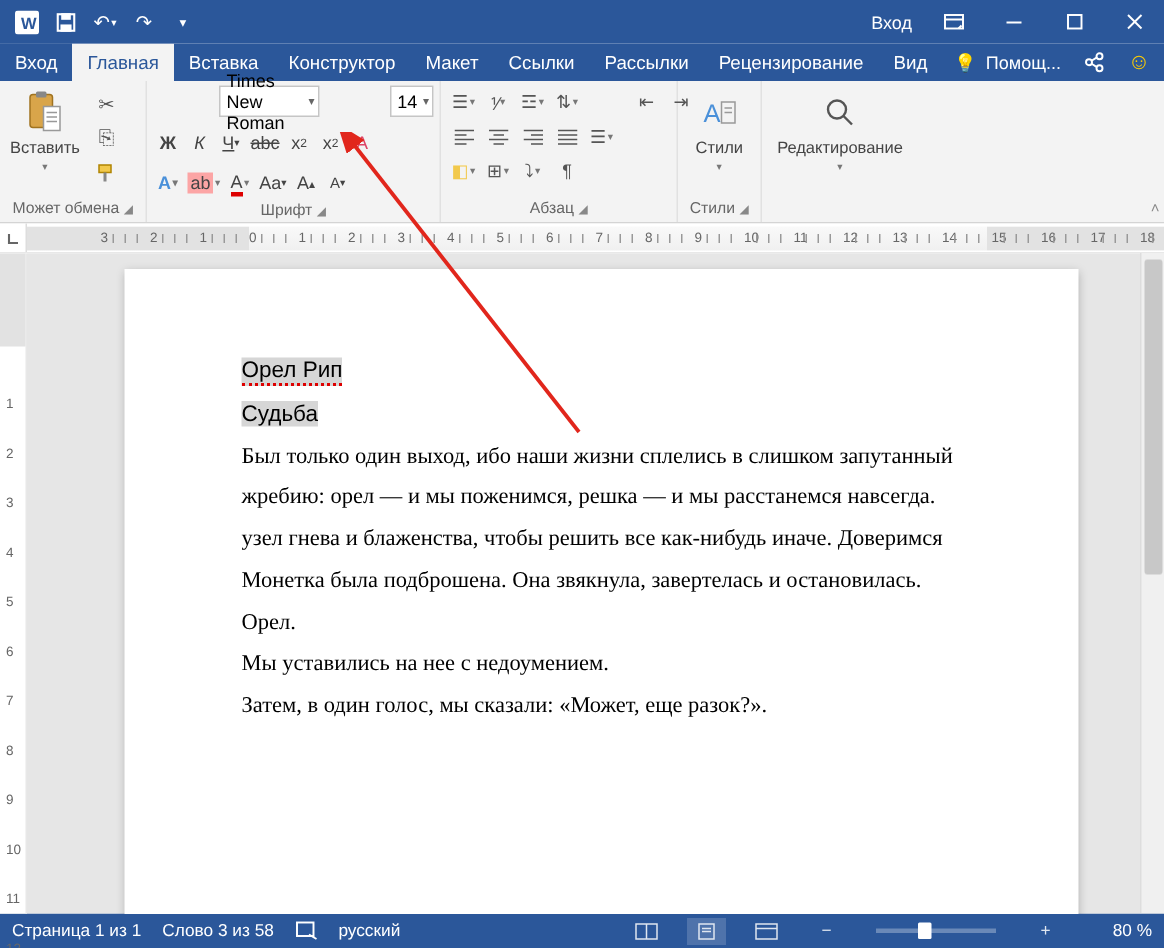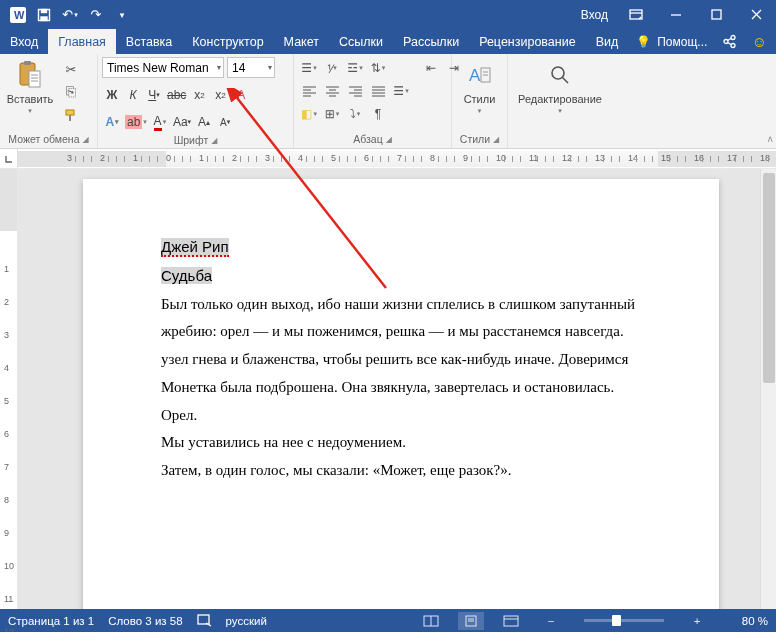--- a/index.html
+++ b/index.html
@@ -31,21 +31,21 @@
 .group-label .launcher { font-size:8px; color:#888;}
 .group-body { flex: 1; display: flex; align-items: flex-start; gap: 4px; }
 
 .big-btn { display: flex; flex-direction: column; align-items: center; justify-content: flex-start; width: 52px; padding-top: 2px; gap: 2px; cursor:pointer;}
 .big-btn .ic { width: 32px; height: 32px; display:flex; align-items:center; justify-content:center; font-size:22px; }
 .big-btn .lbl { font-size: 11px; color: #444; text-align:center; line-height:1.1;}
 .mini-col { display: flex; flex-direction: column; gap: 3px; padding-top:2px;}
 .mini { width: 22px; height: 20px; display:flex; align-items:center; justify-content:center; font-size:13px; color:#555; cursor:pointer;}
 
 .font-row1 { display:flex; gap:3px; align-items:center; }
-.font-combo { height:21px; border:1px solid #c5c5c5; background:#fff; display:flex; align-items:center; padding:0 4px; font-size:12px; position:relative;}
+.font-combo { height:21px; border:1px solid #c5c5c5; background:#fff; display:flex; align-items:center; padding:0 4px; font-size:12px; position:relative;margin-left:44px;}
 .font-combo.name { width:122px; }
 .font-combo.size { width:48px; }
 .font-combo .dd { position:absolute; right:2px; font-size:8px; color:#666;}
 .font-row2, .font-row3 { display:flex; gap:1px; align-items:center; margin-top:3px;}
 .fbtn { min-width:20px; height:20px; display:flex; align-items:center; justify-content:center; font-size:12px; color:#444; cursor:pointer; padding:0 2px;}
 .fbtn.dd::after { content:"▾"; font-size:7px; margin-left:1px; color:#777;}
 
 .para-col { display:flex; flex-direction:column; gap:3px; padding-top:1px;}
 .para-row { display:flex; gap:1px;}
 .pbtn { width:22px; height:20px; display:flex; align-items:center; justify-content:center; font-size:12px; color:#555; cursor:pointer;}
@@ -458,21 +458,21 @@
       <div class="tick" style="top: 260px;">6</div>
       <div class="tick" style="top: 293px;">7</div>
       <div class="tick" style="top: 326px;">8</div>
       <div class="tick" style="top: 359px;">9</div>
       <div class="tick" style="top: 392px;">10</div>
       <div class="tick" style="top: 425px;">11</div>
       <div class="tick" style="top: 458px;">12</div>
     </div>
   <div class="docarea">
     <div class="page">
-      <div class="line"><span class="sel spell">Джей Рип</span></div>
+      <div class="line"><span class="sel spell">Орел Рип</span></div>
       <div class="line"><span class="sel">Судьба</span></div>
       <div class="line">Был только один выход, ибо наши жизни сплелись в слишком запутанный</div>
       <div class="line">жребию: орел — и мы поженимся, решка — и мы расстанемся навсегда.</div>
       <div class="line">узел гнева и блаженства, чтобы решить все как-нибудь иначе. Доверимся</div>
       <div class="line">Монетка была подброшена. Она звякнула, завертелась и остановилась. Орел.</div>
       <div class="line">Мы уставились на нее с недоумением.</div>
       <div class="line">Затем, в один голос, мы сказали: «Может, еще разок?».</div>
     </div>
   </div>
   <div class="vscroll">

